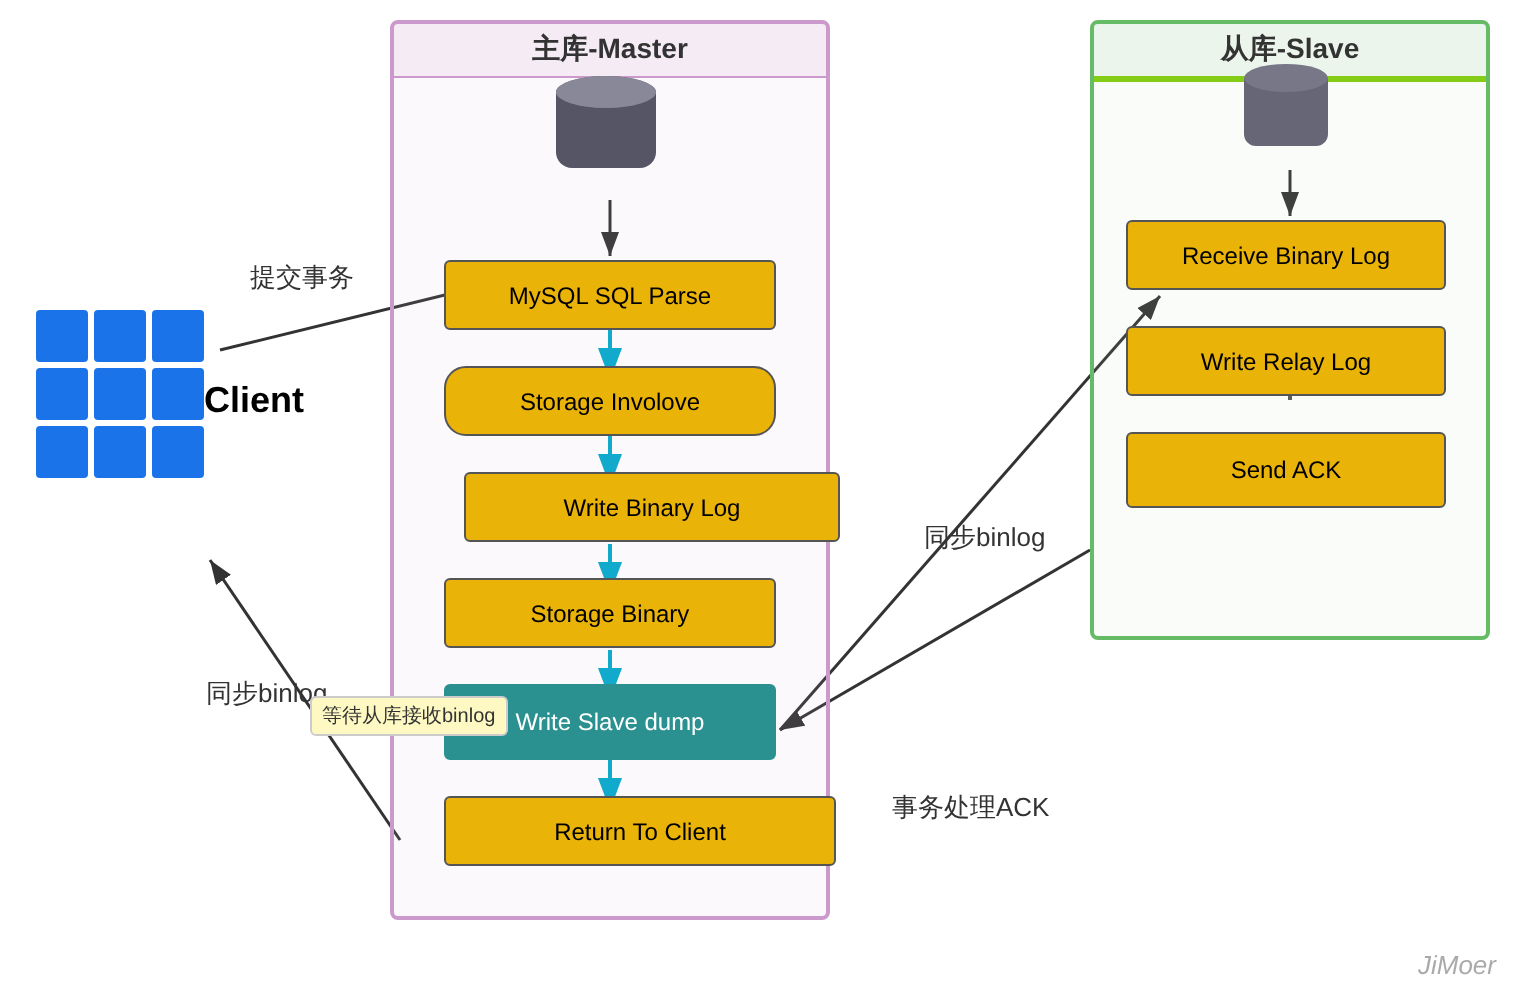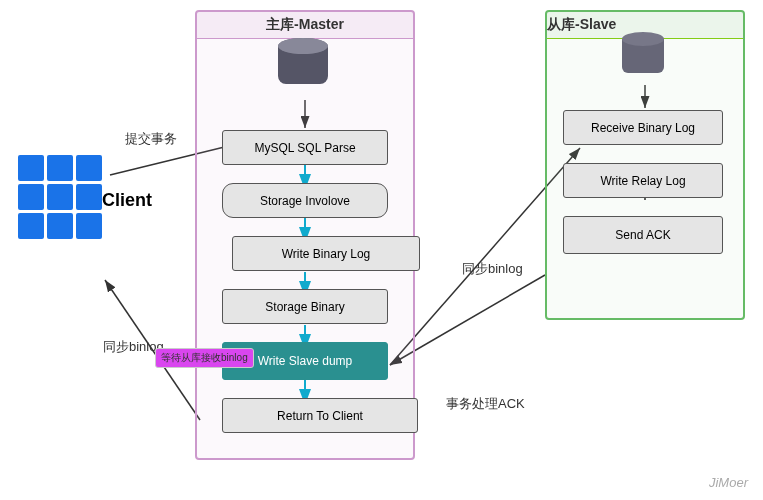--- a/index.html
+++ b/index.html
@@ -75,34 +75,34 @@
       left: 545px;
       top: 10px;
       width: 200px;
       height: 310px;
       border: 2px solid #66bb66;
       border-radius: 4px;
       background: rgba(180, 220, 180, 0.08);
     }
 
     .slave-title {
-      text-align: left;
+      text-align: center;
       font-size: 14px;
       font-weight: bold;
       color: #333;
       padding: 4px 0;
-      border-bottom: 1px solid #84cc16;
+      border-bottom: 3px solid #84cc16;
       background: rgba(180, 220, 180, 0.2);
     }
 
     
     .process-box {
       position: absolute;
       border: 1.5px solid #555;
-      background: #e5e5e5;
+      background: #eab308;
       border-radius: 3px;
       text-align: center;
       font-size: 12px;
       color: #000;
       display: flex;
       align-items: center;
       justify-content: center;
       padding: 4px 6px;
     }
 
@@ -196,21 +196,21 @@
       width: 42px;
       height: 34px;
       background: #667;
       position: absolute;
       top: 7px;
       border-radius: 0 0 6px 6px;
     }
 
     .tooltip-box {
       position: absolute;
-      background: #d946ef;
+      background: #fef9c3;
       border: 1px solid #ccc;
       border-radius: 3px;
       font-size: 10px;
       color: #333;
       padding: 2px 5px;
       white-space: nowrap;
     }
   </style>
 </head>
 <body>

